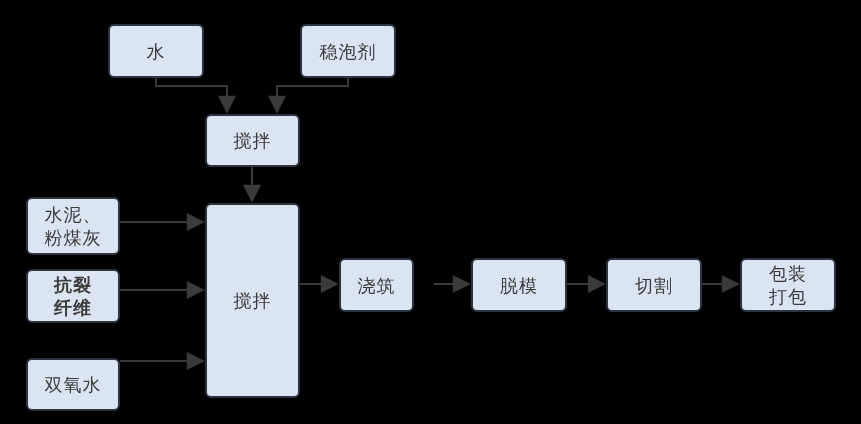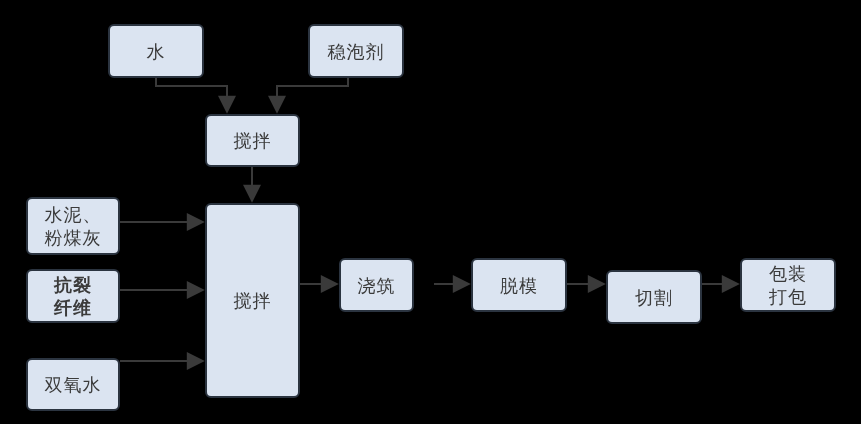--- a/index.html
+++ b/index.html
@@ -37,29 +37,29 @@
   .node .label {
     color: #3b3b3b;
     font-size: 18px;
     line-height: 23px;
     text-align: center;
     white-space: pre-line;
     letter-spacing: 1px;
   }
   
   .n-water              { left: 108px; top: 24px;  width: 96px; height: 54px; }
-  .n-foam-stabilizer    { left: 308px; top: 24px;  width: 96px; height: 54px; }
+  .n-foam-stabilizer    { left: 300px; top: 24px;  width: 96px; height: 54px; }
   .n-mixing-1           { left: 205px; top: 114px; width: 95px; height: 53px; }
   .n-cement-fly-ash     { left: 26px;  top: 197px; width: 94px; height: 58px; }
   .n-anti-crack-fiber   { left: 26px;  top: 269px; width: 94px; height: 54px; font-weight: bold; }
   .n-hydrogen-peroxide  { left: 26px;  top: 346px; width: 94px; height: 53px; margin-top: 12px; }
   .n-mixing-2           { left: 205px; top: 203px; width: 95px; height: 195px; }
   .n-pouring            { left: 339px; top: 258px; width: 75px; height: 54px; }
   .n-demolding          { left: 471px; top: 258px; width: 96px; height: 54px; }
-  .n-cutting            { left: 606px; top: 270px; width: 96px; height: 54px; }
+  .n-cutting            { left: 606px; top: 258px; width: 96px; height: 54px; }
   .n-packing            { left: 740px; top: 258px; width: 96px; height: 54px; }
 </style>
 </head>
 <body>
 
 <div class="canvas">
 
   <svg class="edges" viewBox="0 0 861 424" xmlns="http://www.w3.org/2000/svg">
     <defs>
       <marker id="arrow" viewBox="0 0 10 10" refX="9" refY="5" markerWidth="10" markerHeight="9" orient="auto-start-reverse">

